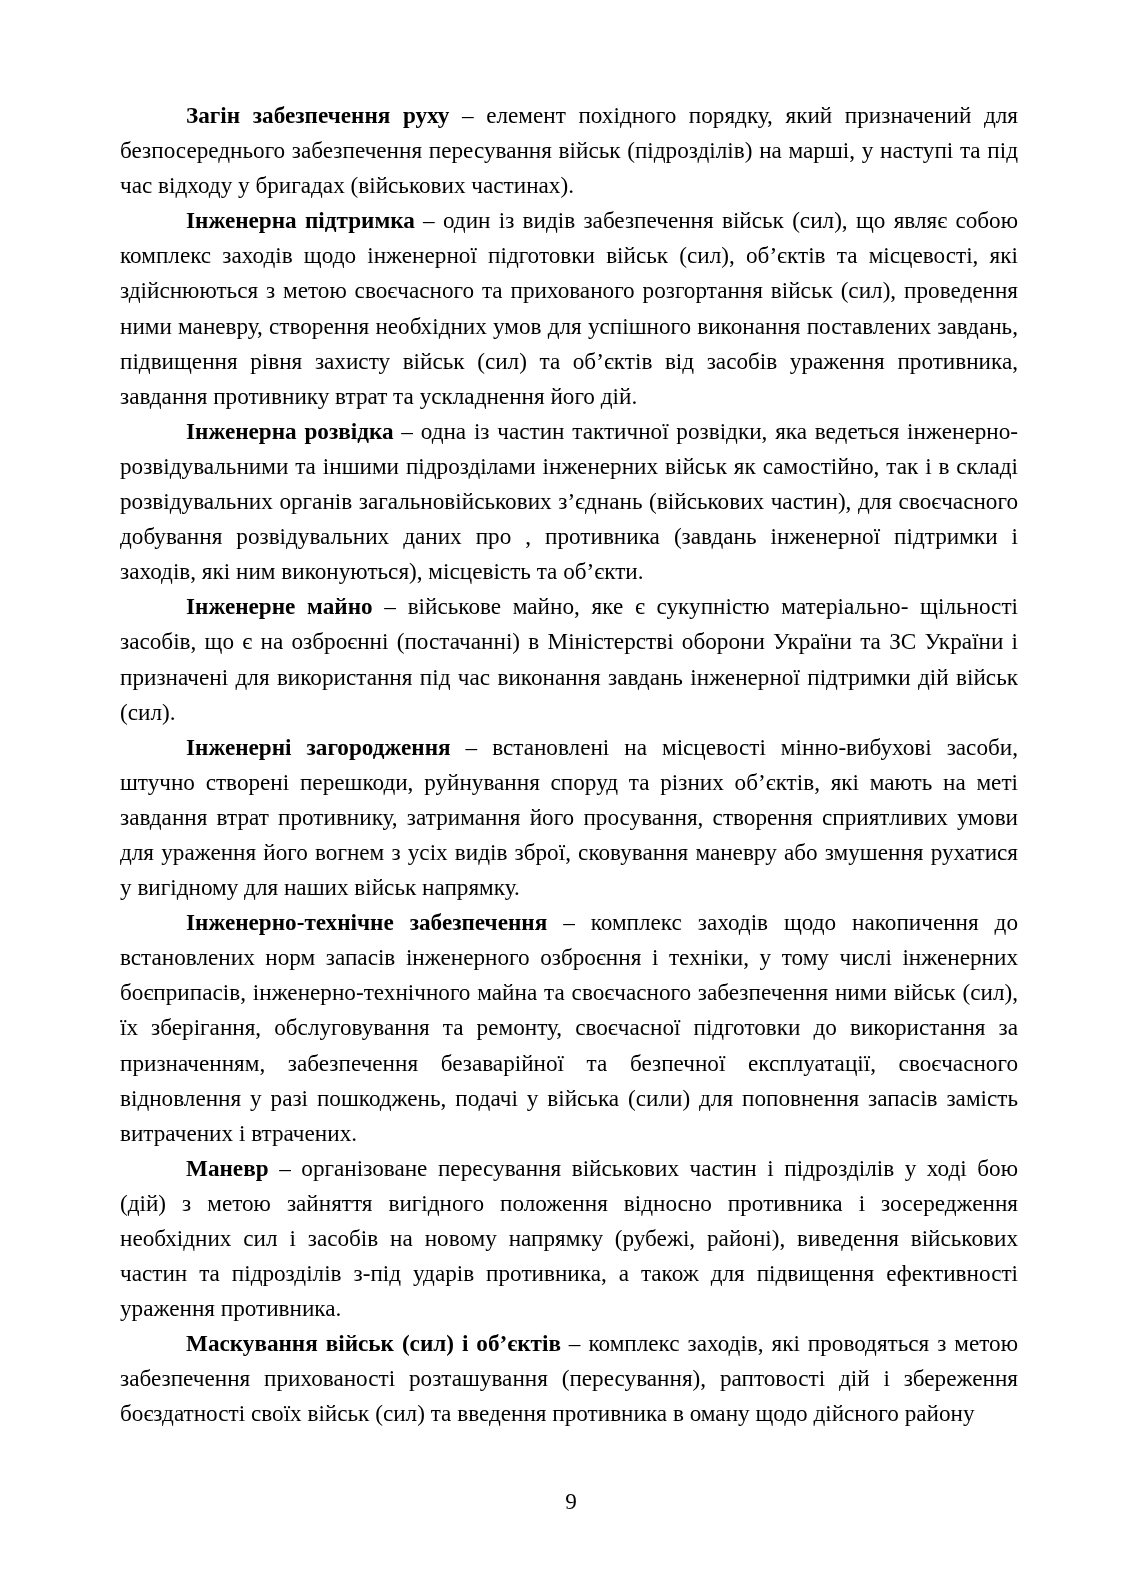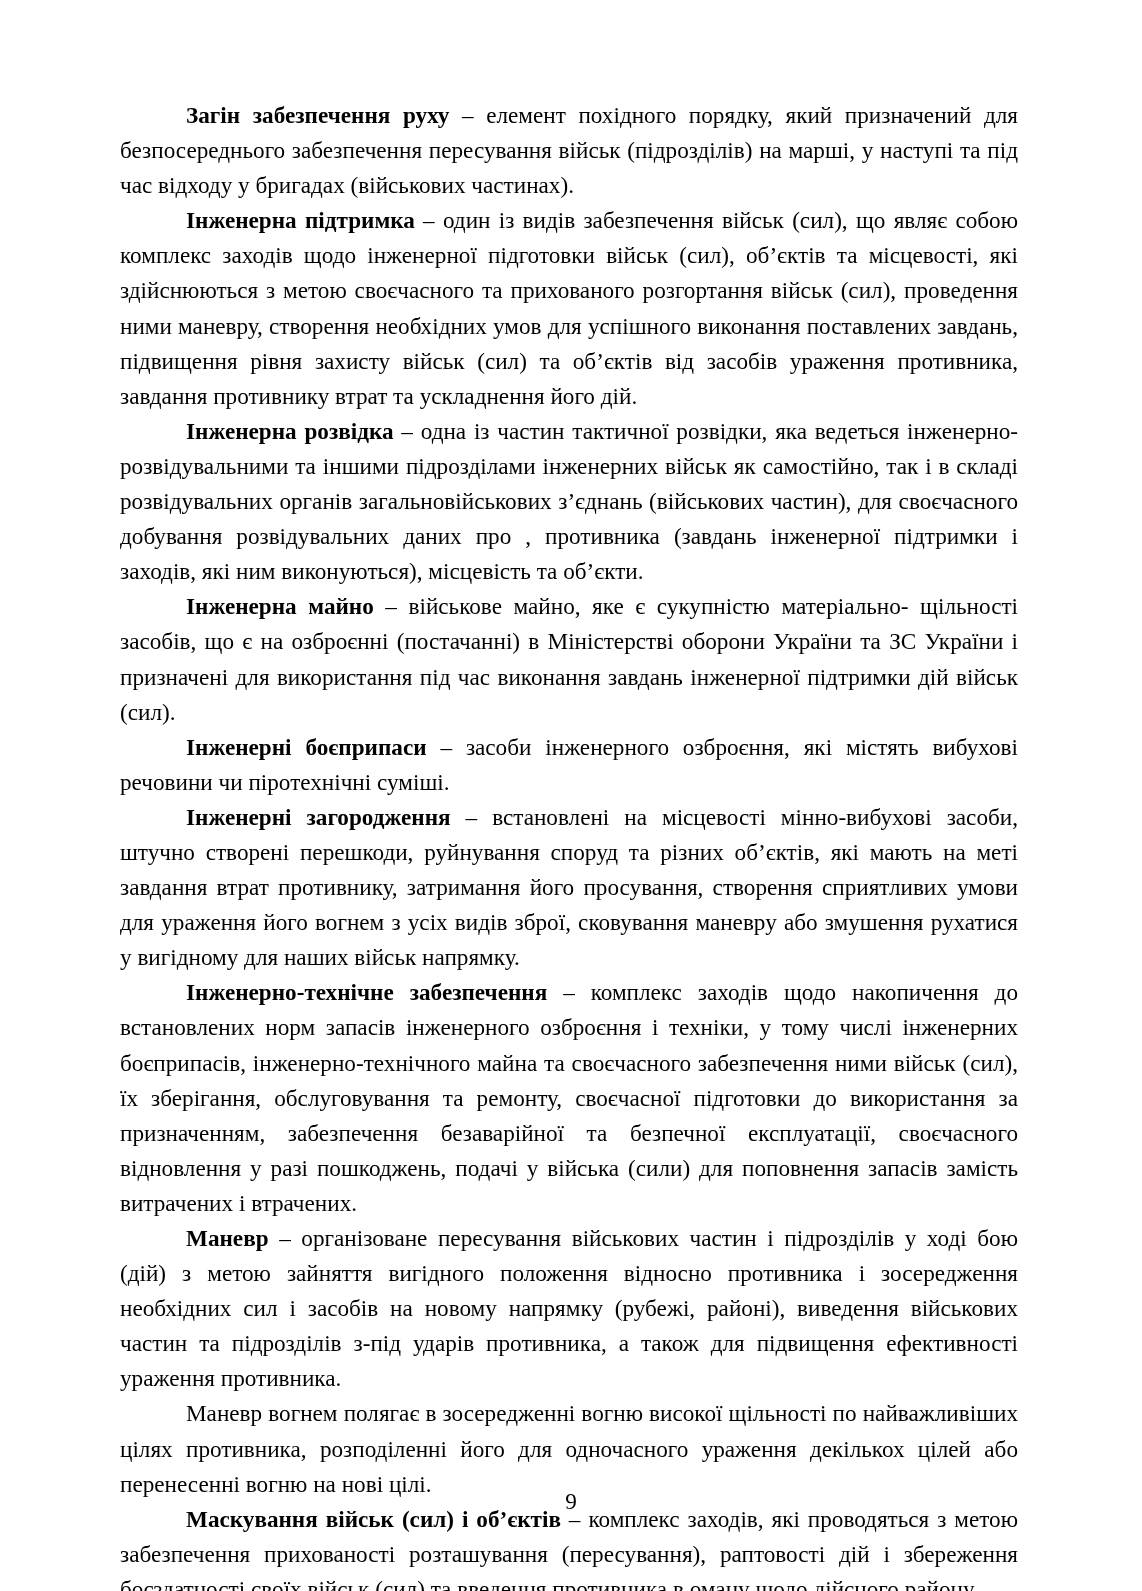--- a/index.html
+++ b/index.html
@@ -63,32 +63,30 @@
 <div class="page">
 
   <div class="content">
 
     <p class="para"><span class="term">Загін забезпечення руху</span><span> – елемент похідного порядку, який призначений для безпосереднього забезпечення пересування військ (підрозділів) на марші, у наступі та під час відходу у бригадах (військових частинах).</span></p>
 
     <p class="para"><span class="term">Інженерна підтримка</span><span> – один із видів забезпечення військ (сил), що являє собою комплекс заходів щодо інженерної підготовки військ (сил), об’єктів та місцевості, які здійснюються з метою своєчасного та прихованого розгортання військ (сил), проведення ними маневру, створення необхідних умов для успішного виконання поставлених завдань, підвищення рівня захисту військ (сил) та об’єктів від засобів ураження противника, завдання противнику втрат та ускладнення його дій.</span></p>
 
     <p class="para"><span class="term">Інженерна розвідка</span><span> – одна із частин тактичної розвідки, яка ведеться інженерно-розвідувальними та іншими підрозділами інженерних військ як самостійно, так і в складі розвідувальних органів загальновійськових з’єднань (військових частин), для своєчасного добування розвідувальних даних про , противника (завдань інженерної підтримки і заходів, які ним виконуються), місцевість та об’єкти.</span></p>
 
-    <p class="para"><span class="term">Інженерна майно</span><span> – військове майно, яке є сукупністю матеріально- щільності засобів, що є на озброєнні (постачанні) в Міністерстві оборони України та ЗС України і призначені для використання під час виконання завдань інженерної підтримки дій військ (сил).</span></p>
+    <p class="para"><span class="term">Інженерне майно</span><span> – військове майно, яке є сукупністю матеріально- щільності засобів, що є на озброєнні (постачанні) в Міністерстві оборони України та ЗС України і призначені для використання під час виконання завдань інженерної підтримки дій військ (сил).</span></p>
 
-    <p class="para"><span class="term">Інженерні боєприпаси</span><span> – засоби інженерного озброєння, які містять вибухові речовини чи піротехнічні суміші.</span></p>
 
     <p class="para"><span class="term">Інженерні загородження</span><span> – встановлені на місцевості мінно-вибухові засоби, штучно створені перешкоди, руйнування споруд та різних об’єктів, які мають на меті завдання втрат противнику, затримання його просування, створення сприятливих умови для ураження його вогнем з усіх видів зброї, сковування маневру або змушення рухатися у вигідному для наших військ напрямку.</span></p>
 
     <p class="para"><span class="term">Інженерно-технічне забезпечення</span><span> – комплекс заходів щодо накопичення до встановлених норм запасів інженерного озброєння і техніки, у тому числі інженерних боєприпасів, інженерно-технічного майна та своєчасного забезпечення ними військ (сил), їх зберігання, обслуговування та ремонту, своєчасної підготовки до використання за призначенням, забезпечення безаварійної та безпечної експлуатації, своєчасного відновлення у разі пошкоджень, подачі у війська (сили) для поповнення запасів замість витрачених і втрачених.</span></p>
 
 
     <p class="para"><span class="term">Маневр</span><span> – організоване пересування військових частин і підрозділів у ході бою (дій) з метою зайняття вигідного положення відносно противника і зосередження необхідних сил і засобів на новому напрямку (рубежі, районі), виведення військових частин та підрозділів з-під ударів противника, а також для підвищення ефективності ураження противника.</span></p>
 
-    <p class="para"><span class="term"></span><span>Маневр вогнем полягає в зосередженні вогню високої щільності по найважливіших цілях противника, розподіленні його для одночасного ураження декількох цілей або перенесенні вогню на нові цілі.</span></p>
 
     <p class="para last-justify"><span class="term">Маскування військ (сил) і об’єктів</span><span> – комплекс заходів, які проводяться з метою забезпечення прихованості розташування (пересування), раптовості дій і збереження боєздатності своїх військ (сил) та введення противника в оману щодо дійсного району</span></p>
 
   </div>
 
   <div class="pageno">9</div>
 
 </div>
 
 </body></html>

